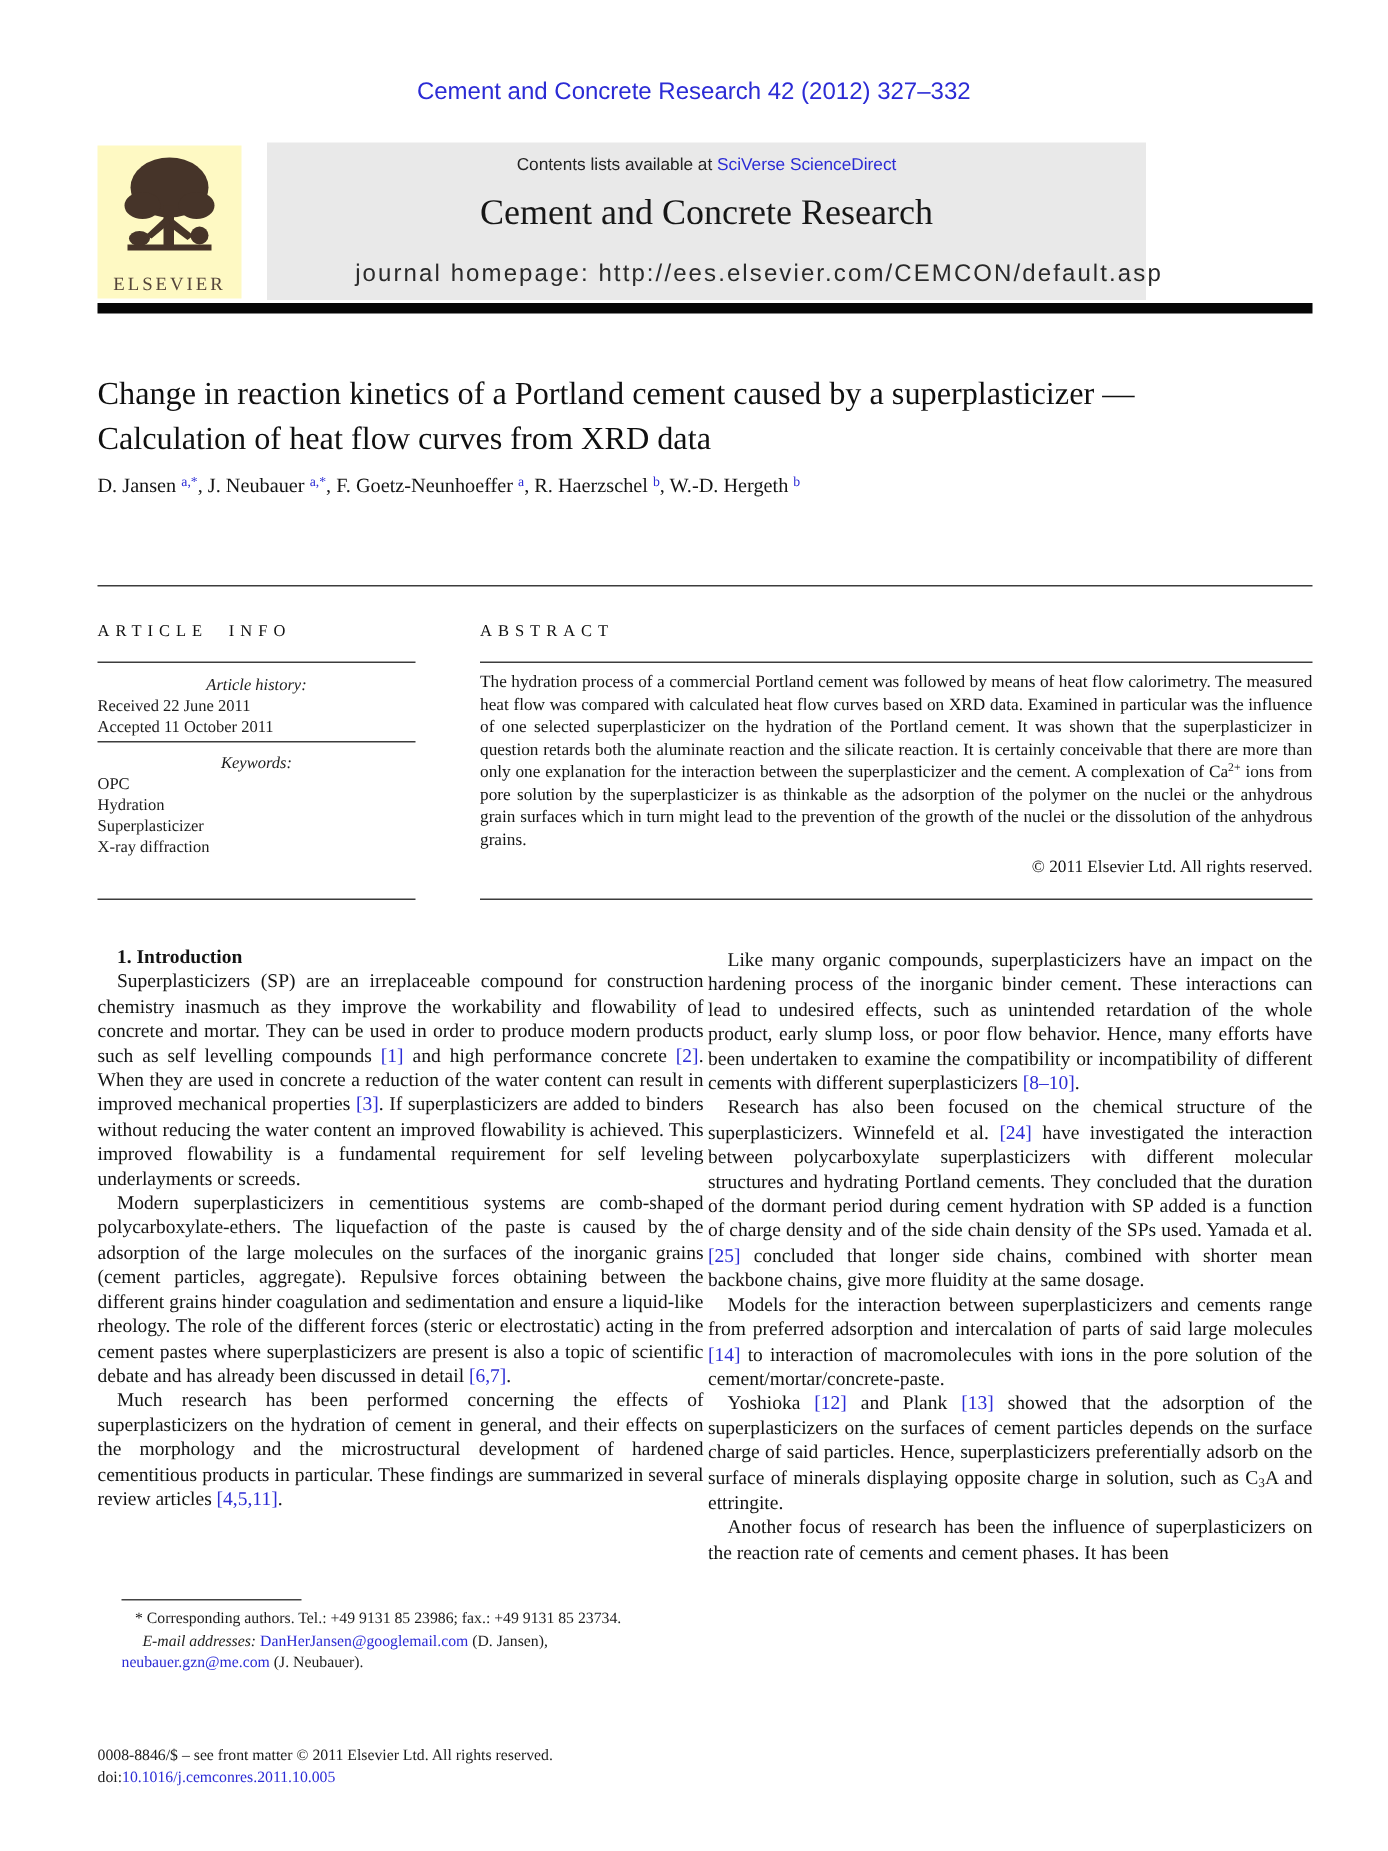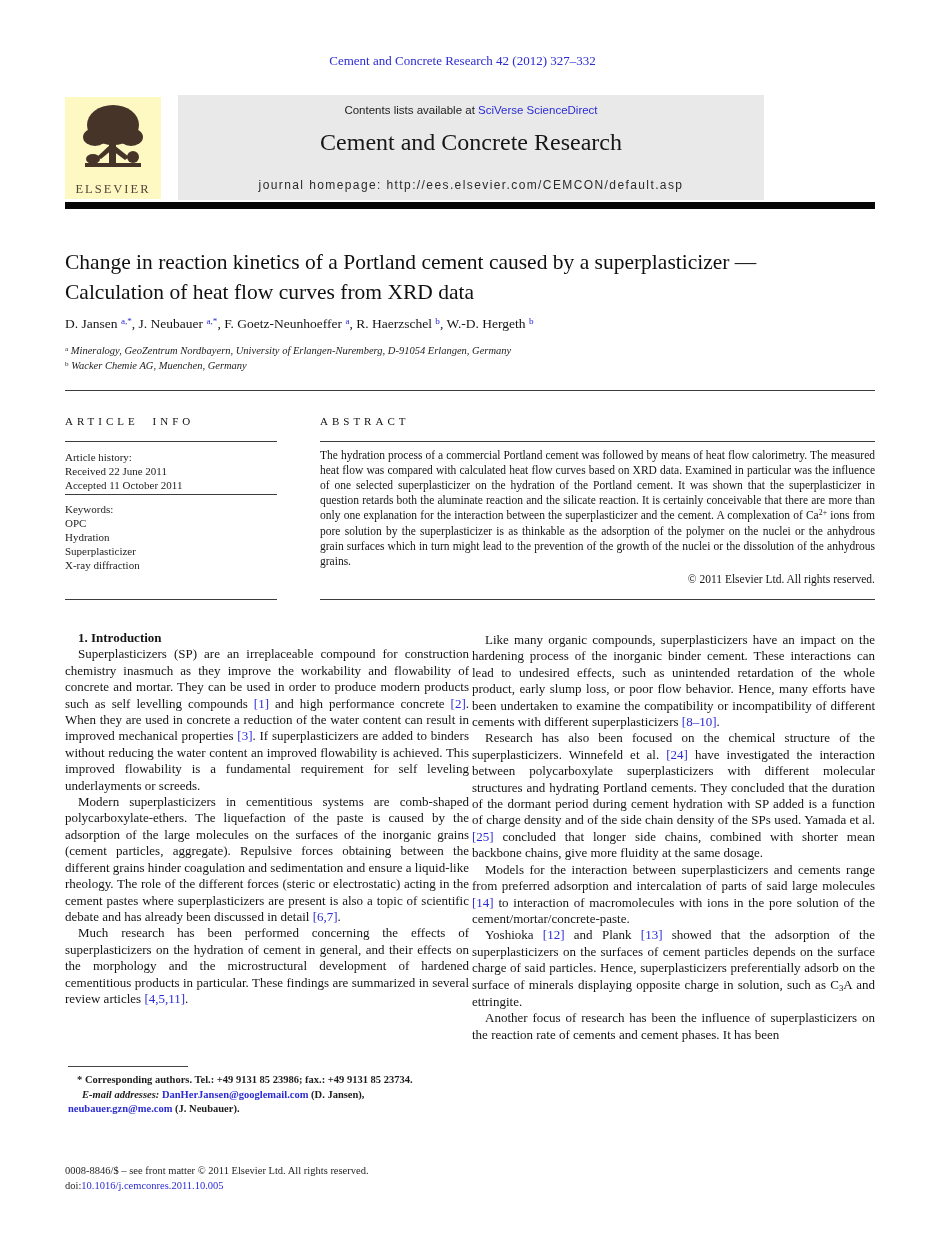--- a/index.html
+++ b/index.html
@@ -8,36 +8,36 @@
     --cover-magenta:#c03179;
     --bar-black:#060606;
     --rule:#3c3c3c;
   }
   html,body{margin:0;padding:0;background:#fff;}
   .page{position:relative;width:925px;height:1234px;background:#fff;overflow:hidden;
         font-family:"Liberation Serif",serif;color:#1a1a1a;}
   .abs{position:absolute;}
   .rule{position:absolute;height:1px;background:var(--rule);}
 
-  .citation{top:53px;left:0;width:100%;text-align:center;font-size:13px;color:var(--link);
-            font-family:Liberation Serif, serif;}
+  .citation{top:53px;left:0;width:100%;text-align:center;font-size:16px;color:var(--link);
+            font-family:Liberation Sans, sans-serif;}
 
   
   .elslogo{left:65px;top:97px;width:96px;height:102px;background:#fef9c3;}
   .elslogo svg{position:absolute;left:14px;top:2px;}
   .els-word{position:absolute;left:0;bottom:2px;width:100%;text-align:center;
             color:#54453a;font-size:12.5px;letter-spacing:2px;}
 
   
   .banner{left:178px;top:95px;width:586px;height:105px;background:var(--banner-gray);text-align:center;}
   .contents-line{margin-top:9px;font-size:11.5px;color:#222;font-family:"Liberation Sans",sans-serif;}
   .contents-line a, .lnk{color:var(--link);text-decoration:none;cursor:pointer;}
   .jtitle{margin-top:13px;font-size:24px;color:#171717;}
-  .homepage{position:absolute;left:0;bottom:8px;width:100%;font-size:12px;letter-spacing:1.4px;
-            color:#2a2a2a;font-family:"Liberation Sans",sans-serif;}
+  .homepage{position:absolute;left:0;bottom:8px;width:100%;font-size:16px;letter-spacing:1.4px;
+            color:#2a2a2a;font-family:"Liberation Sans",sans-serif;padding-left:35px;}
 
   
   .cover{left:789px;top:92px;width:86px;height:109px;overflow:hidden;
          background:linear-gradient(160deg,#cd3d85 0%,#b72a6b 60%,#c43478 100%);}
   .cover-mark{position:absolute;left:5px;top:4px;width:10px;height:13px;background:#e3bfd3;opacity:.9;border-radius:1px;}
   .cover-title{position:absolute;left:29px;top:15px;text-align:left;color:#fff;font-weight:bold;
                font-size:9px;line-height:10.5px;font-family:"Liberation Sans",sans-serif;}
   .cover-line{position:absolute;left:0;top:68px;width:100%;height:1px;background:#e6e6e6;}
   .cover-circle{position:absolute;top:58px;width:20px;height:20px;border-radius:50%;
                 background:radial-gradient(circle at 35% 35%,#d9d9d9,#9a9a9a 60%,#6f6f6f);
@@ -46,32 +46,32 @@
   .blackbar{left:65px;top:202px;width:810px;height:7px;background:var(--bar-black);}
 
   .atitle{left:65px;top:247px;width:700px;font-size:21.5px;line-height:30px;color:#101010;}
   .authors{left:65px;top:316px;width:760px;font-size:13.5px;color:#141414;}
   .affils{left:65px;top:344px;width:760px;font-size:10.5px;line-height:14px;color:#222;}
 
   .info-head{left:65px;top:415px;font-size:11px;letter-spacing:4px;word-spacing:7px;color:#111;}
   .abs-head{left:320px;top:415px;font-size:11px;letter-spacing:4px;word-spacing:7px;color:#111;}
 
   .infoblock{left:65px;width:212px;font-size:11px;line-height:14px;color:#1d1d1d;}
-  .lbl-italic{}
+  .lbl-italic{font-style:italic;text-align:center;}
 
   .abstract{left:320px;top:448px;width:555px;font-size:11.5px;line-height:15px;text-align:justify;color:#141414;}
   .copyright{text-align:right;margin-top:3px;}
 
   .col{font-size:13px;line-height:16.4px;text-align:justify;color:#141414;}
   .leftcol{left:65px;top:630px;width:404px;}
   .rightcol{left:472px;top:632px;width:403px;}
   .col p{margin:0;text-indent:13px;}
   .sec-head{font-size:13px;font-weight:bold;margin:0 0 12px 0;text-indent:0;}
 
-  .footnote{left:68px;top:1066px;width:404px;font-size:10.5px;line-height:14.5px;color:#1d1d1d;font-weight:bold;}
+  .footnote{left:81px;top:1066px;width:404px;font-size:10.5px;line-height:14.5px;color:#1d1d1d;}
   .fn-rule{width:120px;height:1px;background:#444;margin-bottom:6px;}
   .fn-corr{padding-left:9px;}
   .fn-email1{padding-left:14px;}
   .pubinfo{left:65px;top:1136px;width:404px;font-size:10.5px;line-height:14.5px;color:#1d1d1d;margin-top:28px;}
 
   
   .rt-link{color:var(--link);}
   .rt-i{font-style:italic;}
   .rt-sup{font-size:68%;position:relative;top:-0.45em;}
   .rt-suplink{font-size:68%;position:relative;top:-0.45em;color:var(--link);}
@@ -105,24 +105,20 @@
     <div class="contents-line"><span>Contents lists available at </span><span class="lnk">SciVerse ScienceDirect</span></div>
     <div class="jtitle">Cement and Concrete Research</div>
     <div class="homepage">journal homepage: http://ees.elsevier.com/CEMCON/default.asp</div>
   </div>
 
 
   <div class="abs blackbar"></div>
 
   <div class="abs atitle">Change in reaction kinetics of a Portland cement caused by a superplasticizer — Calculation of heat flow curves from XRD data</div>
   <div class="abs authors"><span>D. Jansen </span><span class="rt-suplink">a,*</span><span>, J. Neubauer </span><span class="rt-suplink">a,*</span><span>, F. Goetz-Neunhoeffer </span><span class="rt-suplink">a</span><span>, R. Haerzschel </span><span class="rt-suplink">b</span><span>, W.-D. Hergeth </span><span class="rt-suplink">b</span></div>
-  <div class="abs affils">
-    <div><span class="rt-sup">a</span><span class="rt-i"> Mineralogy, GeoZentrum Nordbayern, University of Erlangen-Nuremberg, D-91054 Erlangen, Germany</span></div>
-    <div><span class="rt-sup">b</span><span class="rt-i"> Wacker Chemie AG, Muenchen, Germany</span></div>
-  </div>
 
   <div class="rule" style="left:65px;top:390px;width:810px"></div>
   <div class="rule" style="left:65px;top:441px;width:212px"></div>
   <div class="rule" style="left:320px;top:441px;width:555px"></div>
   <div class="rule" style="left:65px;top:494px;width:212px"></div>
   <div class="rule" style="left:65px;top:599px;width:212px"></div>
   <div class="rule" style="left:320px;top:599px;width:555px"></div>
 
   <div class="abs info-head">ARTICLE INFO</div>
   <div class="abs infoblock" style="top:450px">

